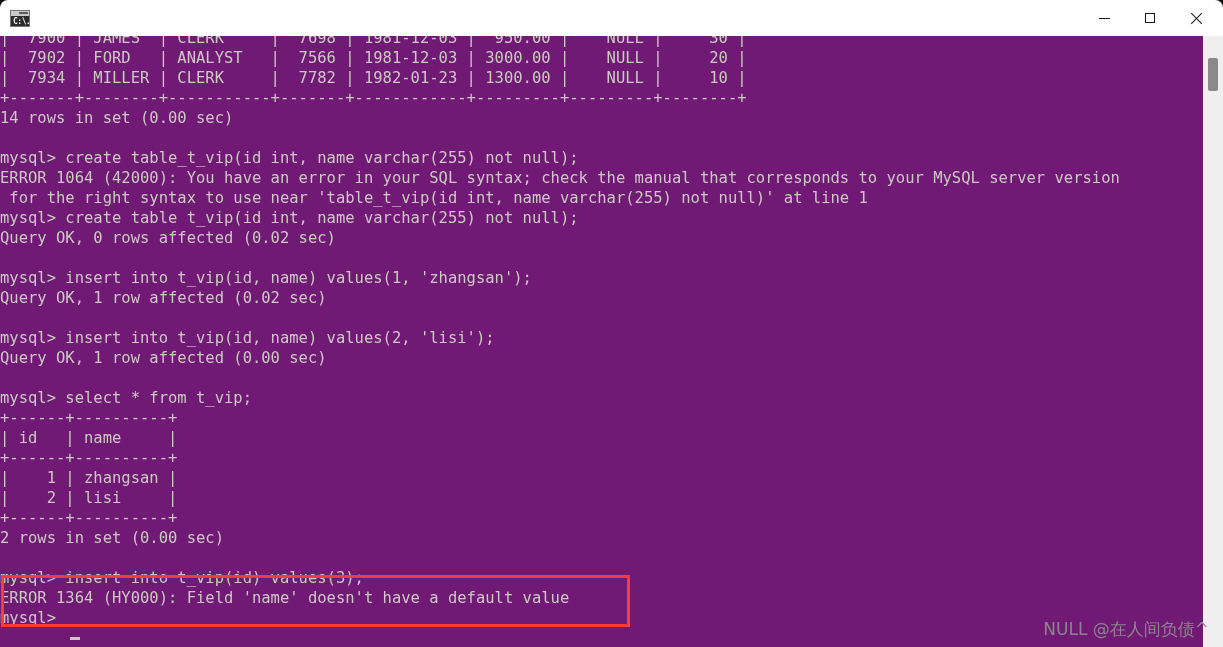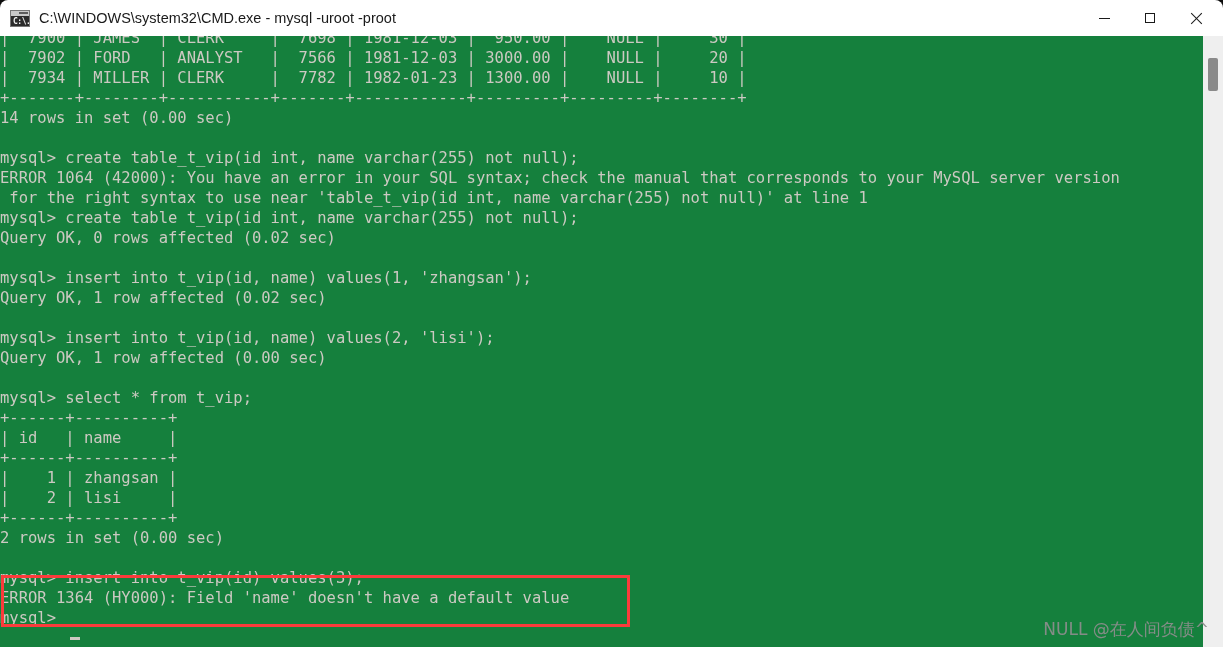--- a/index.html
+++ b/index.html
@@ -142,36 +142,35 @@
 <body>
 
 <div id="app">
 
   <div id="titlebar">
     <div id="titlebar-left">
       <span class="cmd-icon">
         <span class="bar"></span>
         <span class="glyph">C:\.</span>
       </span>
-      <span id="window-title">C:\WINDOWS\system32\CMD.exe - mysql  -uroot -proot</span>
     </div>
     <div id="window-controls">
       <div class="wc" id="btn-min">
         <span class="min-glyph"></span>
       </div>
       <div class="wc" id="btn-max">
         <span class="max-glyph"></span>
       </div>
       <div class="wc" id="btn-close">
         <span class="close-glyph"></span>
       </div>
     </div>
   </div>
 
-  <div id="console" style="background: #15803d;">
+  <div id="console" style="background: #701a75;">
     <div id="console-text" style="color: rgb(204, 201, 194);"><div class="line">|  7900 | JAMES  | CLERK     |  7698 | 1981-12-03 |  950.00 |    NULL |     30 |</div><div class="line">|  7902 | FORD   | ANALYST   |  7566 | 1981-12-03 | 3000.00 |    NULL |     20 |</div><div class="line">|  7934 | MILLER | CLERK     |  7782 | 1982-01-23 | 1300.00 |    NULL |     10 |</div><div class="line">+-------+--------+-----------+-------+------------+---------+---------+--------+</div><div class="line">14 rows in set (0.00 sec)</div><div class="line"></div><div class="line">mysql&gt; create table_t_vip(id int, name varchar(255) not null);</div><div class="line">ERROR 1064 (42000): You have an error in your SQL syntax; check the manual that corresponds to your MySQL server version</div><div class="line"> for the right syntax to use near 'table_t_vip(id int, name varchar(255) not null)' at line 1</div><div class="line">mysql&gt; create table t_vip(id int, name varchar(255) not null);</div><div class="line">Query OK, 0 rows affected (0.02 sec)</div><div class="line"></div><div class="line">mysql&gt; insert into t_vip(id, name) values(1, 'zhangsan');</div><div class="line">Query OK, 1 row affected (0.02 sec)</div><div class="line"></div><div class="line">mysql&gt; insert into t_vip(id, name) values(2, 'lisi');</div><div class="line">Query OK, 1 row affected (0.00 sec)</div><div class="line"></div><div class="line">mysql&gt; select * from t_vip;</div><div class="line">+------+----------+</div><div class="line">| id   | name     |</div><div class="line">+------+----------+</div><div class="line">|    1 | zhangsan |</div><div class="line">|    2 | lisi     |</div><div class="line">+------+----------+</div><div class="line">2 rows in set (0.00 sec)</div><div class="line"></div><div class="line">mysql&gt; insert into t_vip(id) values(3);</div><div class="line">ERROR 1364 (HY000): Field 'name' doesn't have a default value</div><div class="line">mysql&gt; </div></div>
   </div>
 
   <div id="scrollbar-track" style="background: rgb(239, 239, 239);">
     <div id="scrollbar-thumb" style="background: rgb(138, 138, 138);"></div>
   </div>
 
   <div id="red-box" style="border-color: rgb(251, 59, 59);"></div>
 
   <div id="cursor"></div>

